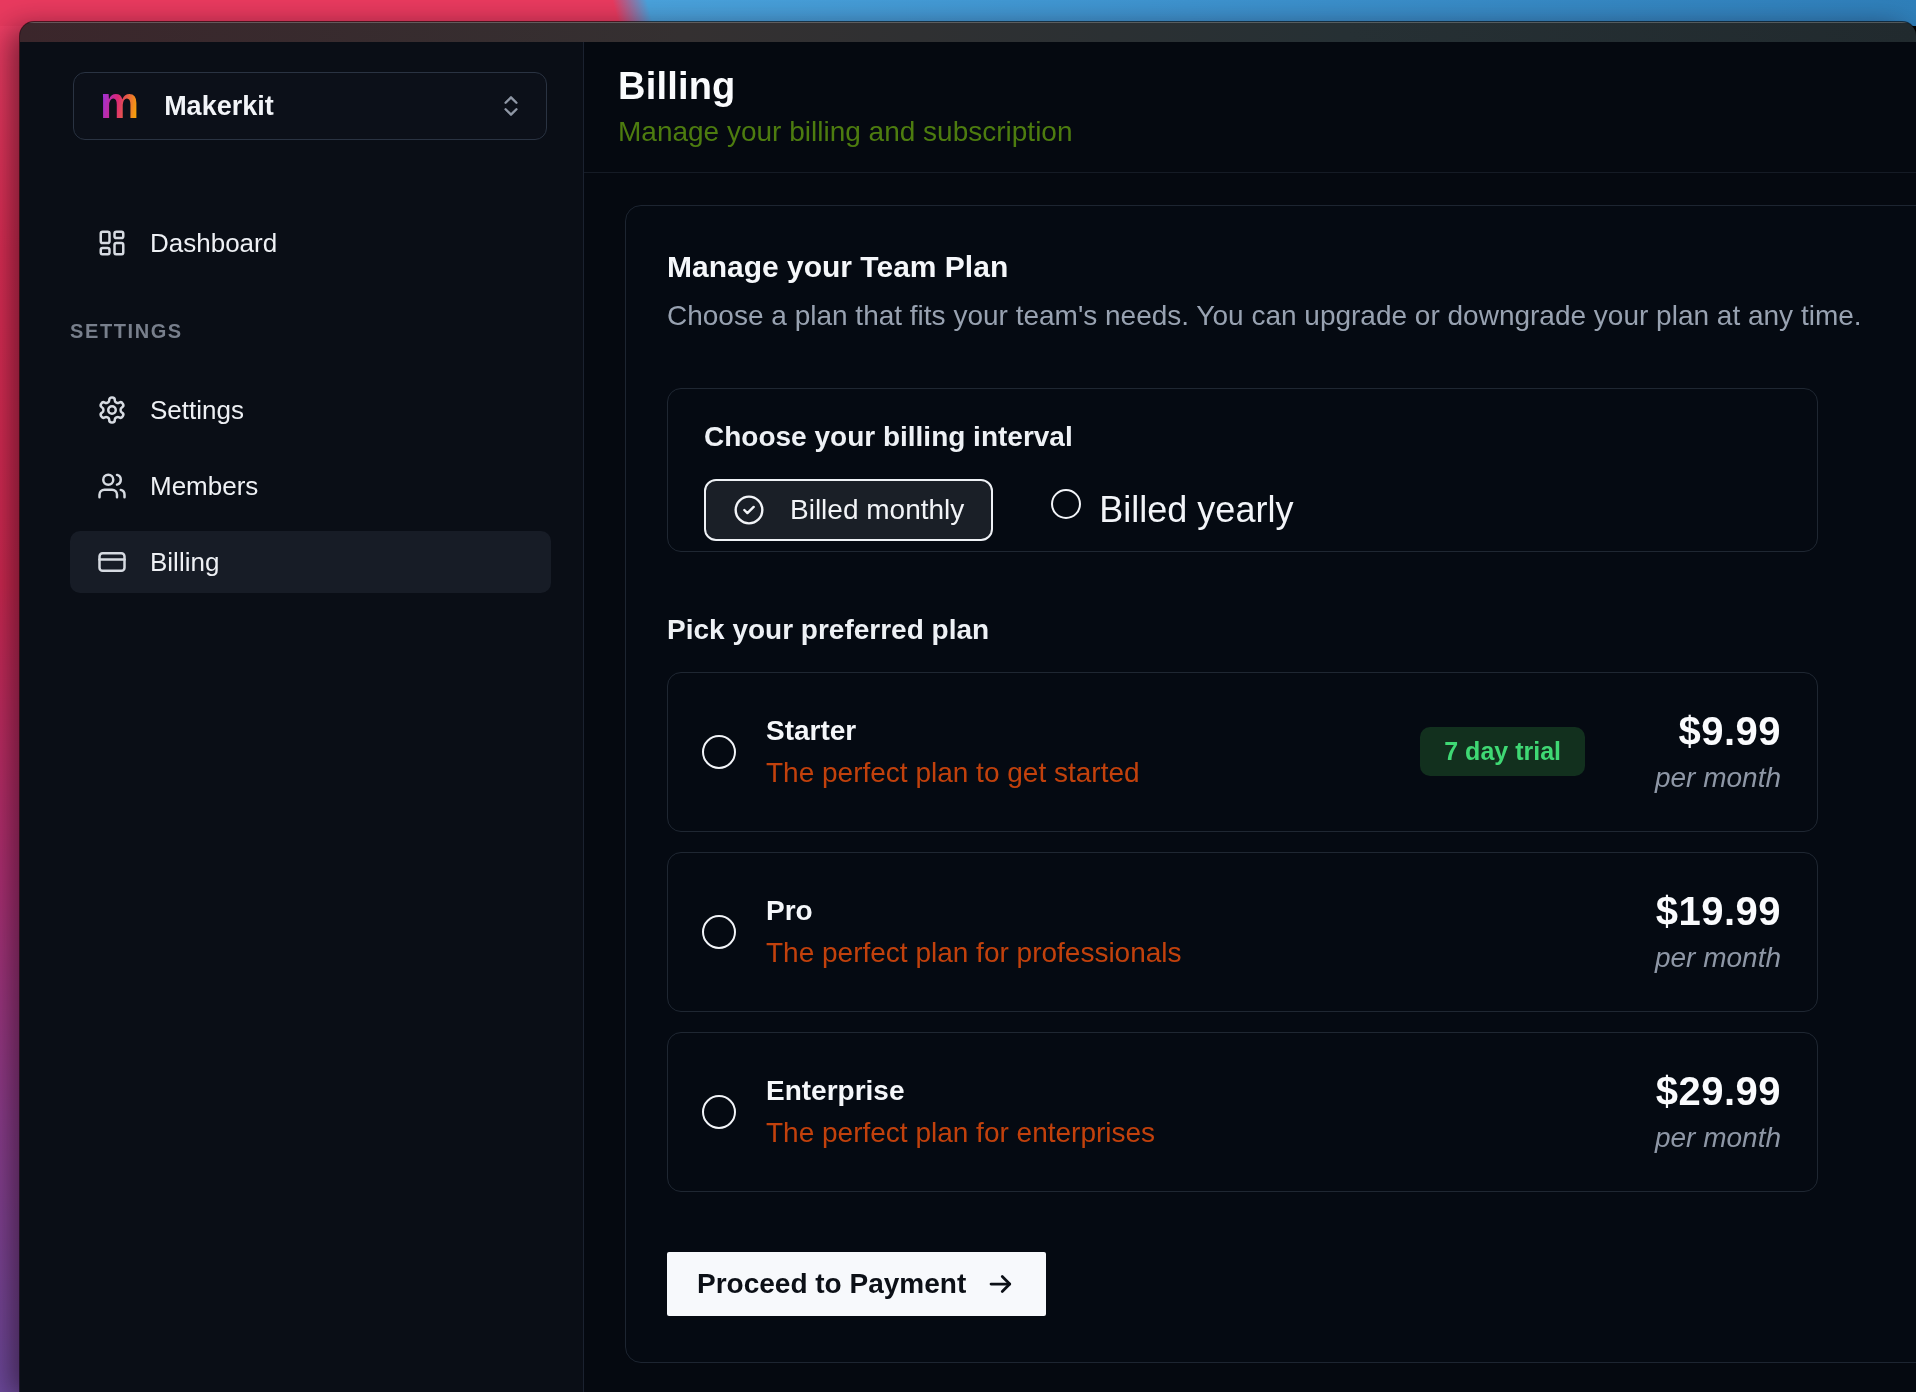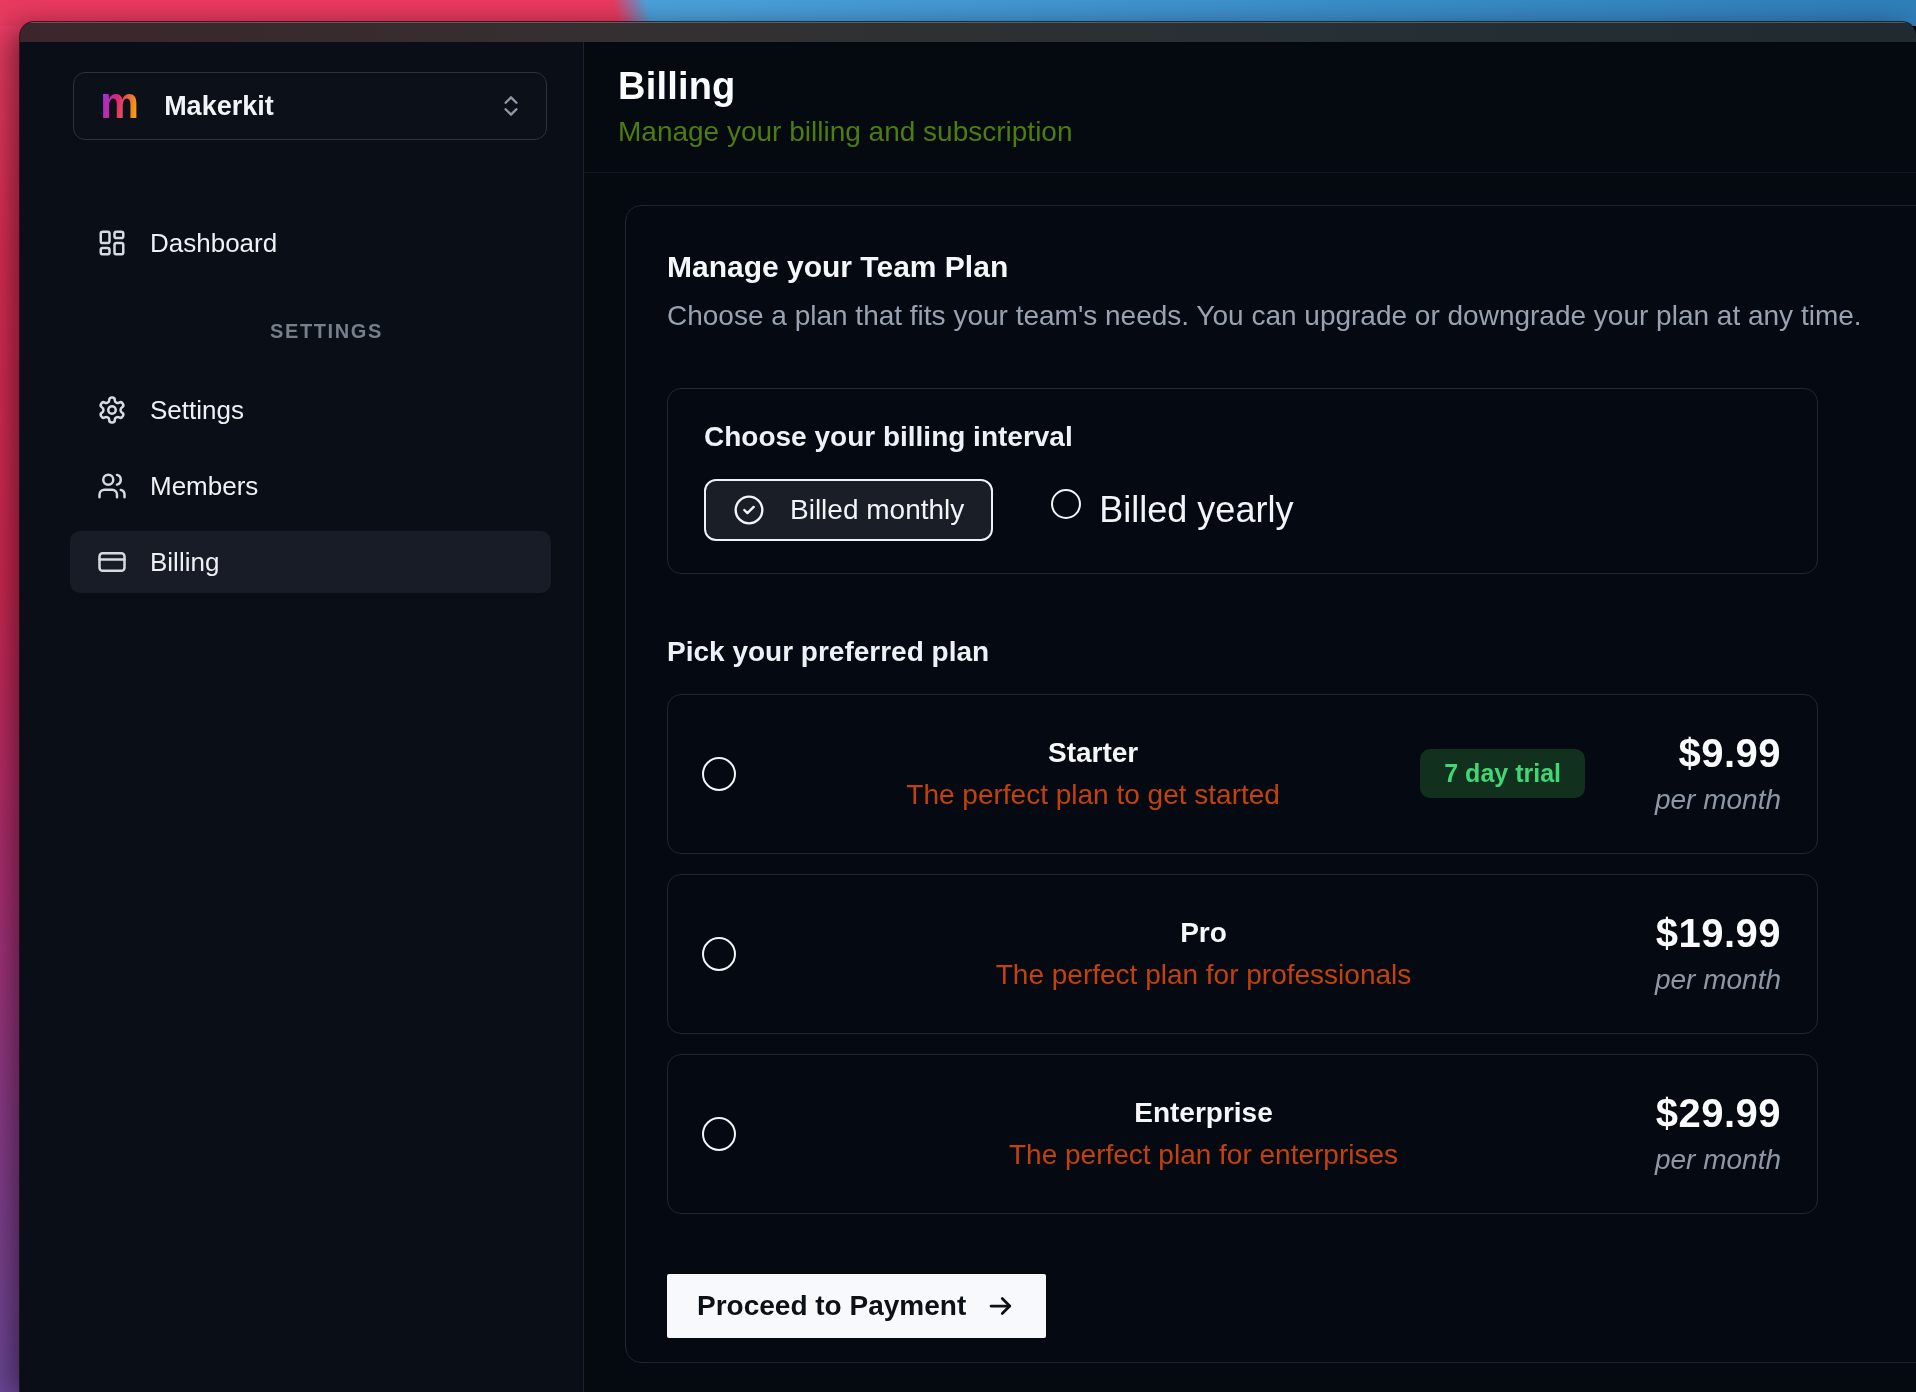--- a/index.html
+++ b/index.html
@@ -42,21 +42,21 @@
     display:flex;align-items:center;padding:0 22px 0 26px;cursor:pointer;
   }
   .ws-logo{
     font-size:44px;font-weight:700;line-height:1;letter-spacing:-1px;
     background:linear-gradient(100deg,#9333ea 5%,#db2777 45%,#f59e0b 90%);
     -webkit-background-clip:text;background-clip:text;color:transparent;
     transform:translateY(-3px);
   }
   .ws-name{margin-left:26px;font-size:27px;font-weight:600;color:#f2f4f8;}
   .ws-chevrons{margin-left:auto;color:#8f97a5;}
-  .nav{margin-top:72px;text-align:center;}
+  .nav{margin-top:72px;}
   .nav-item{
     height:62px;margin:0 32px 14px 50px;border-radius:10px;
     display:flex;align-items:center;padding-left:27px;cursor:pointer;
     color:#e7eaef;
   }
   .nav-item.active{background:#171c26;}
   .nav-item .icon{color:#d6dae1;display:flex;}
   .nav-item .label{margin-left:23px;font-size:26px;font-weight:400;color:#eef0f4;}
   .nav-section{
     margin:46px 0 36px 50px;font-size:20px;font-weight:700;
@@ -70,21 +70,21 @@
   .content{flex:1;padding:32px 0 0 41px;}
   .plan-card{
     box-sizing:border-box;border:1px solid #1d2531;border-radius:16px;
     background:#050a12;margin-right:-24px;height:1158px;
     padding:44px 0 50px 41px;overflow:hidden;
   }
   .card-title{margin:0;font-size:30px;font-weight:700;color:#f5f7fa;}
   .card-subtitle{margin:16px 0 0;font-size:28px;color:#98a2b1;white-space:nowrap;}
   
   .interval-box{
-    margin-top:56px;width:1151px;box-sizing:border-box;height:186px;
+    margin-top:56px;width:1151px;box-sizing:border-box;height:164px;
     border:1px solid #1f2732;border-radius:14px;padding:32px 36px;
   }
   .interval-label{margin:0;font-size:28px;font-weight:600;color:#eef1f5;}
   .interval-options{margin-top:26px;display:flex;align-items:center;gap:58px;}
   .interval-chip{
     display:inline-flex;align-items:center;gap:25px;
     border:2px solid #eef1f5;border-radius:12px;background:#1a1f27;
     padding:13px 27px;color:#f2f4f8;font-size:28px;font-weight:500;
     font-family:inherit;cursor:pointer;
   }
@@ -98,21 +98,21 @@
     box-sizing:border-box;flex:0 0 30px;
   }
   .picker-label{margin:62px 0 26px;font-size:28px;font-weight:600;color:#eef1f5;}
   
   .plan-row{
     width:1151px;height:160px;box-sizing:border-box;
     border:1px solid #1f2732;border-radius:14px;margin-bottom:20px;
     display:flex;align-items:center;padding:0 36px 0 34px;cursor:pointer;
   }
   .plan-row .radio-circle{width:34px;height:34px;flex-basis:34px;}
-  .plan-info{margin-left:30px;flex:1;min-width:0;text-align:center;}
+  .plan-info{margin-left:30px;flex:1;min-width:0;}
   .plan-name{font-size:28px;font-weight:700;color:#f5f7fa;}
   .plan-desc{margin-top:10px;font-size:28px;color:#c2410c;}
   .trial-badge{
     background:#12301e;color:#3fd874;font-size:25px;font-weight:700;
     padding:10px 24px;border-radius:10px;margin-right:56px;white-space:nowrap;
   }
   .plan-price{text-align:right;min-width:140px;}
   .price{font-size:40px;font-weight:700;color:#fafbfd;letter-spacing:.5px;}
   .period{margin-top:8px;font-size:28px;color:#8e97a6;font-style:italic;}
   .proceed-btn{

